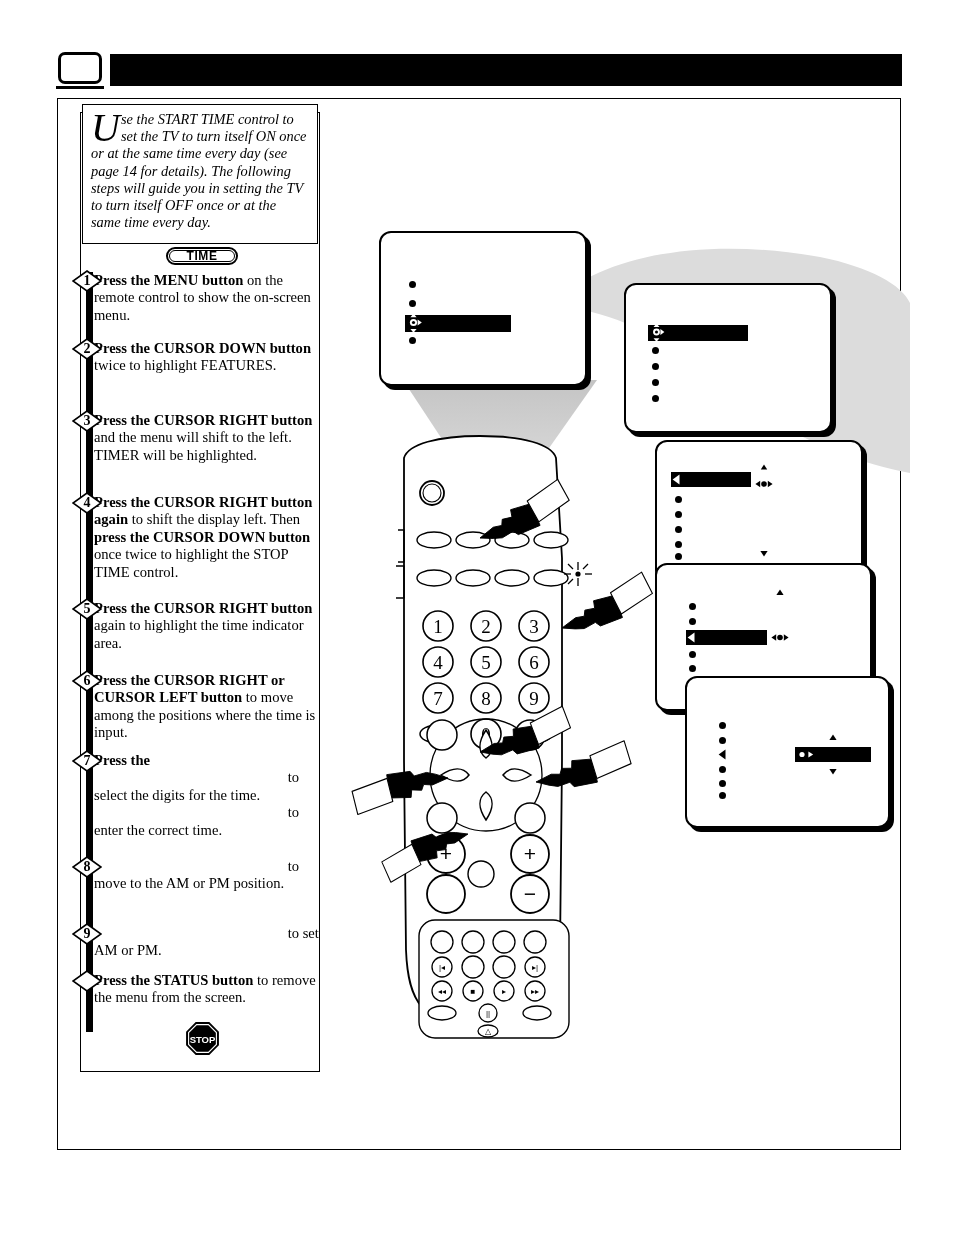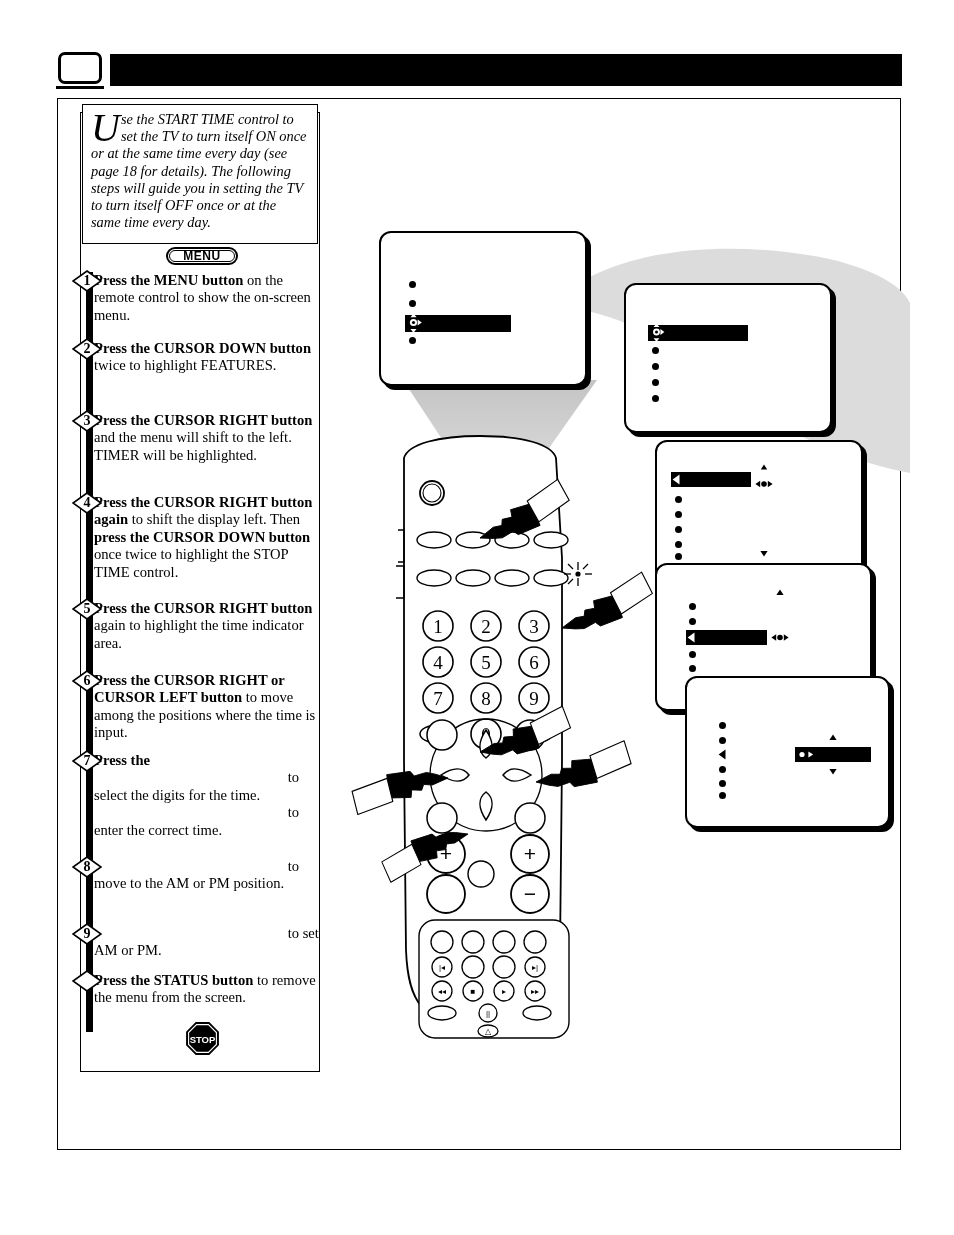--- a/index.html
+++ b/index.html
@@ -75,26 +75,26 @@
 <div id="page-num-box"></div>
 <div id="page-num-rule"></div>
 <div id="page-num-label"></div>
 <div id="header-bar"></div>
 <div id="header-title"></div>
 
 <div id="instr-col"></div>
 
 <div id="intro-box">
   <div id="intro-text">
-    <span class="dropcap">U</span><span>se the START TIME control to set the TV to turn itself ON once or at the same time every day (see page 18  for details).  The following steps will guide you in setting the TV to turn itself OFF once or at the same time every day.</span>
+    <span class="dropcap">U</span><span>se the START TIME control to set the TV to turn itself ON once or at the same time every day (see page 14  for details).  The following steps will guide you in setting the TV to turn itself OFF once or at the same time every day.</span>
   </div>
 </div>
 
 <div id="begin-badge">
-  <span>MENU</span>
+  <span>TIME</span>
 </div>
 <div id="begin-badge-inner"></div>
 
 <div id="step-spine"></div>
 
 <div id="steps-host">
     <div class="step" style="top: 272px;">
       <div class="dia">
         <svg width="30" height="22" viewBox="0 0 30 22">
           <polygon points="15,1 29,11 15,21 1,11" fill="#fff" stroke="#000" stroke-width="1.6"></polygon>

